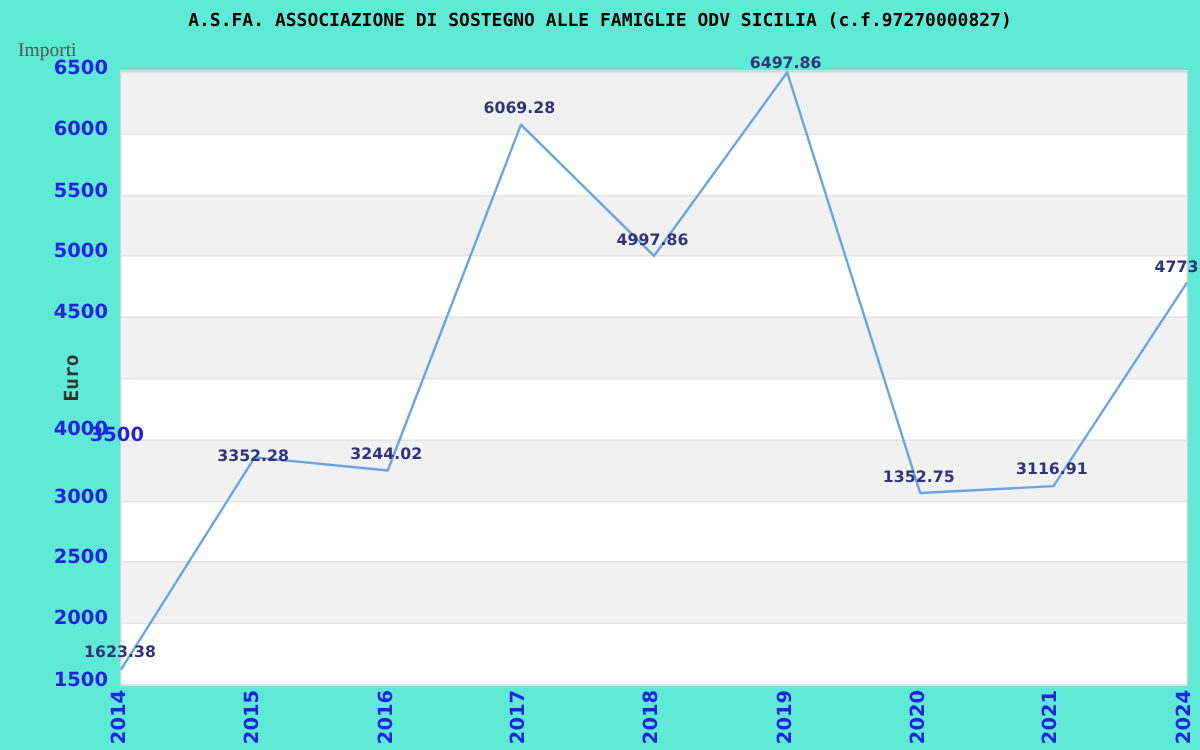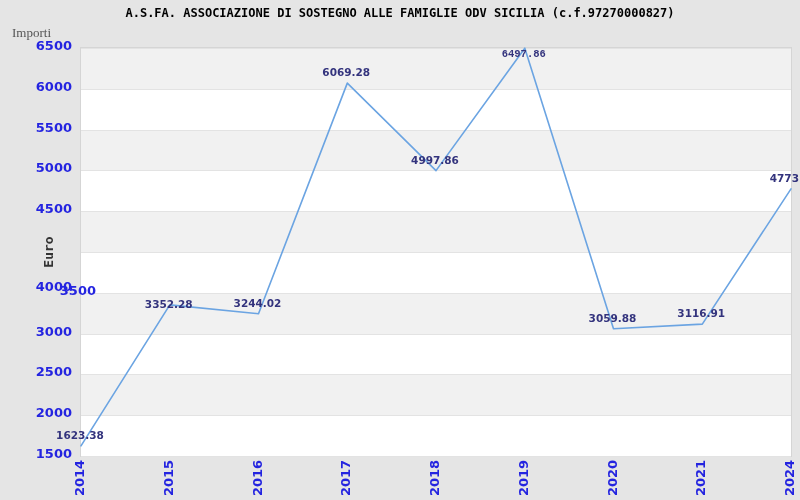--- a/index.html
+++ b/index.html
@@ -1,17 +1,17 @@
 <!DOCTYPE html>
 <html><head>
 <meta charset="utf-8">
 <style>
   html,body{margin:0;padding:0;background:#fff;}
   #canvas{
-    position:relative;width:800px;height:500px;background:#e5e5e5;
+    position:relative;width:800px;height:500px;background:#5eead4;
     overflow:hidden;font-family:"DejaVu Sans",sans-serif;
   }
   .chart-title{
     position:absolute;left:0;top:6px;width:800px;text-align:center;
     font-family:"DejaVu Sans Mono",monospace;font-weight:bold;font-size:12px;color:#000;
     letter-spacing:0px;white-space:nowrap;
   }
   .chart-subtitle{
     position:absolute;left:12px;top:25px;width:800px;text-align:left;
     font-family:Liberation Serif, serif;font-size:13px;color:#555;white-space:nowrap;
@@ -103,21 +103,21 @@
       <div class="x-tick" style="left: 592.5px; top: 471px; color: rgb(36, 36, 224);">2020</div>
       <div class="x-tick" style="left: 681.25px; top: 471px; color: rgb(36, 36, 224);">2021</div>
       <div class="x-tick" style="left: 770px; top: 471px; color: rgb(36, 36, 224);">2024</div>
     </div>
   <div id="point-labels-layer">
       <div class="point-label" style="left: 40px; top: 428.932px; color: rgb(51, 51, 125);">1623.38</div>
       <div class="point-label" style="left: 128.75px; top: 298px; color: rgb(51, 51, 125);">3352.28</div>
       <div class="point-label" style="left: 217.5px; top: 296.688px; color: rgb(51, 51, 125);">3244.02</div>
       <div class="point-label" style="left: 306.25px; top: 66.1468px; color: rgb(51, 51, 125); text-align: center;">6069.28</div>
       <div class="point-label" style="left: 395px; top: 153.575px; color: rgb(51, 51, 125);">4997.86</div>
-      <div class="point-label" style="left: 483.75px; top: 48px; color: rgb(51, 51, 125); font-family: Liberation Mono, monospace;">6497.86</div>
-      <div class="point-label" style="left: 572.5px; top: 311.714px; color: rgb(51, 51, 125);">3059.88</div>
+      <div class="point-label" style="left: 483.75px; top: 36px; color: rgb(51, 51, 125);">6497.86</div>
+      <div class="point-label" style="left: 572.5px; top: 311.714px; color: rgb(51, 51, 125);">1352.75</div>
       <div class="point-label" style="left: 661.25px; top: 307.06px; color: rgb(51, 51, 125);">3116.91</div>
       <div class="point-label" style="left: 750px; top: 171.915px; color: rgb(51, 51, 125);">4773.1</div>
     </div>
 
   <div class="y-axis-title">Euro</div>
   <div class="x-axis-title">Anno</div>
 </div>
 
 </body></html>

